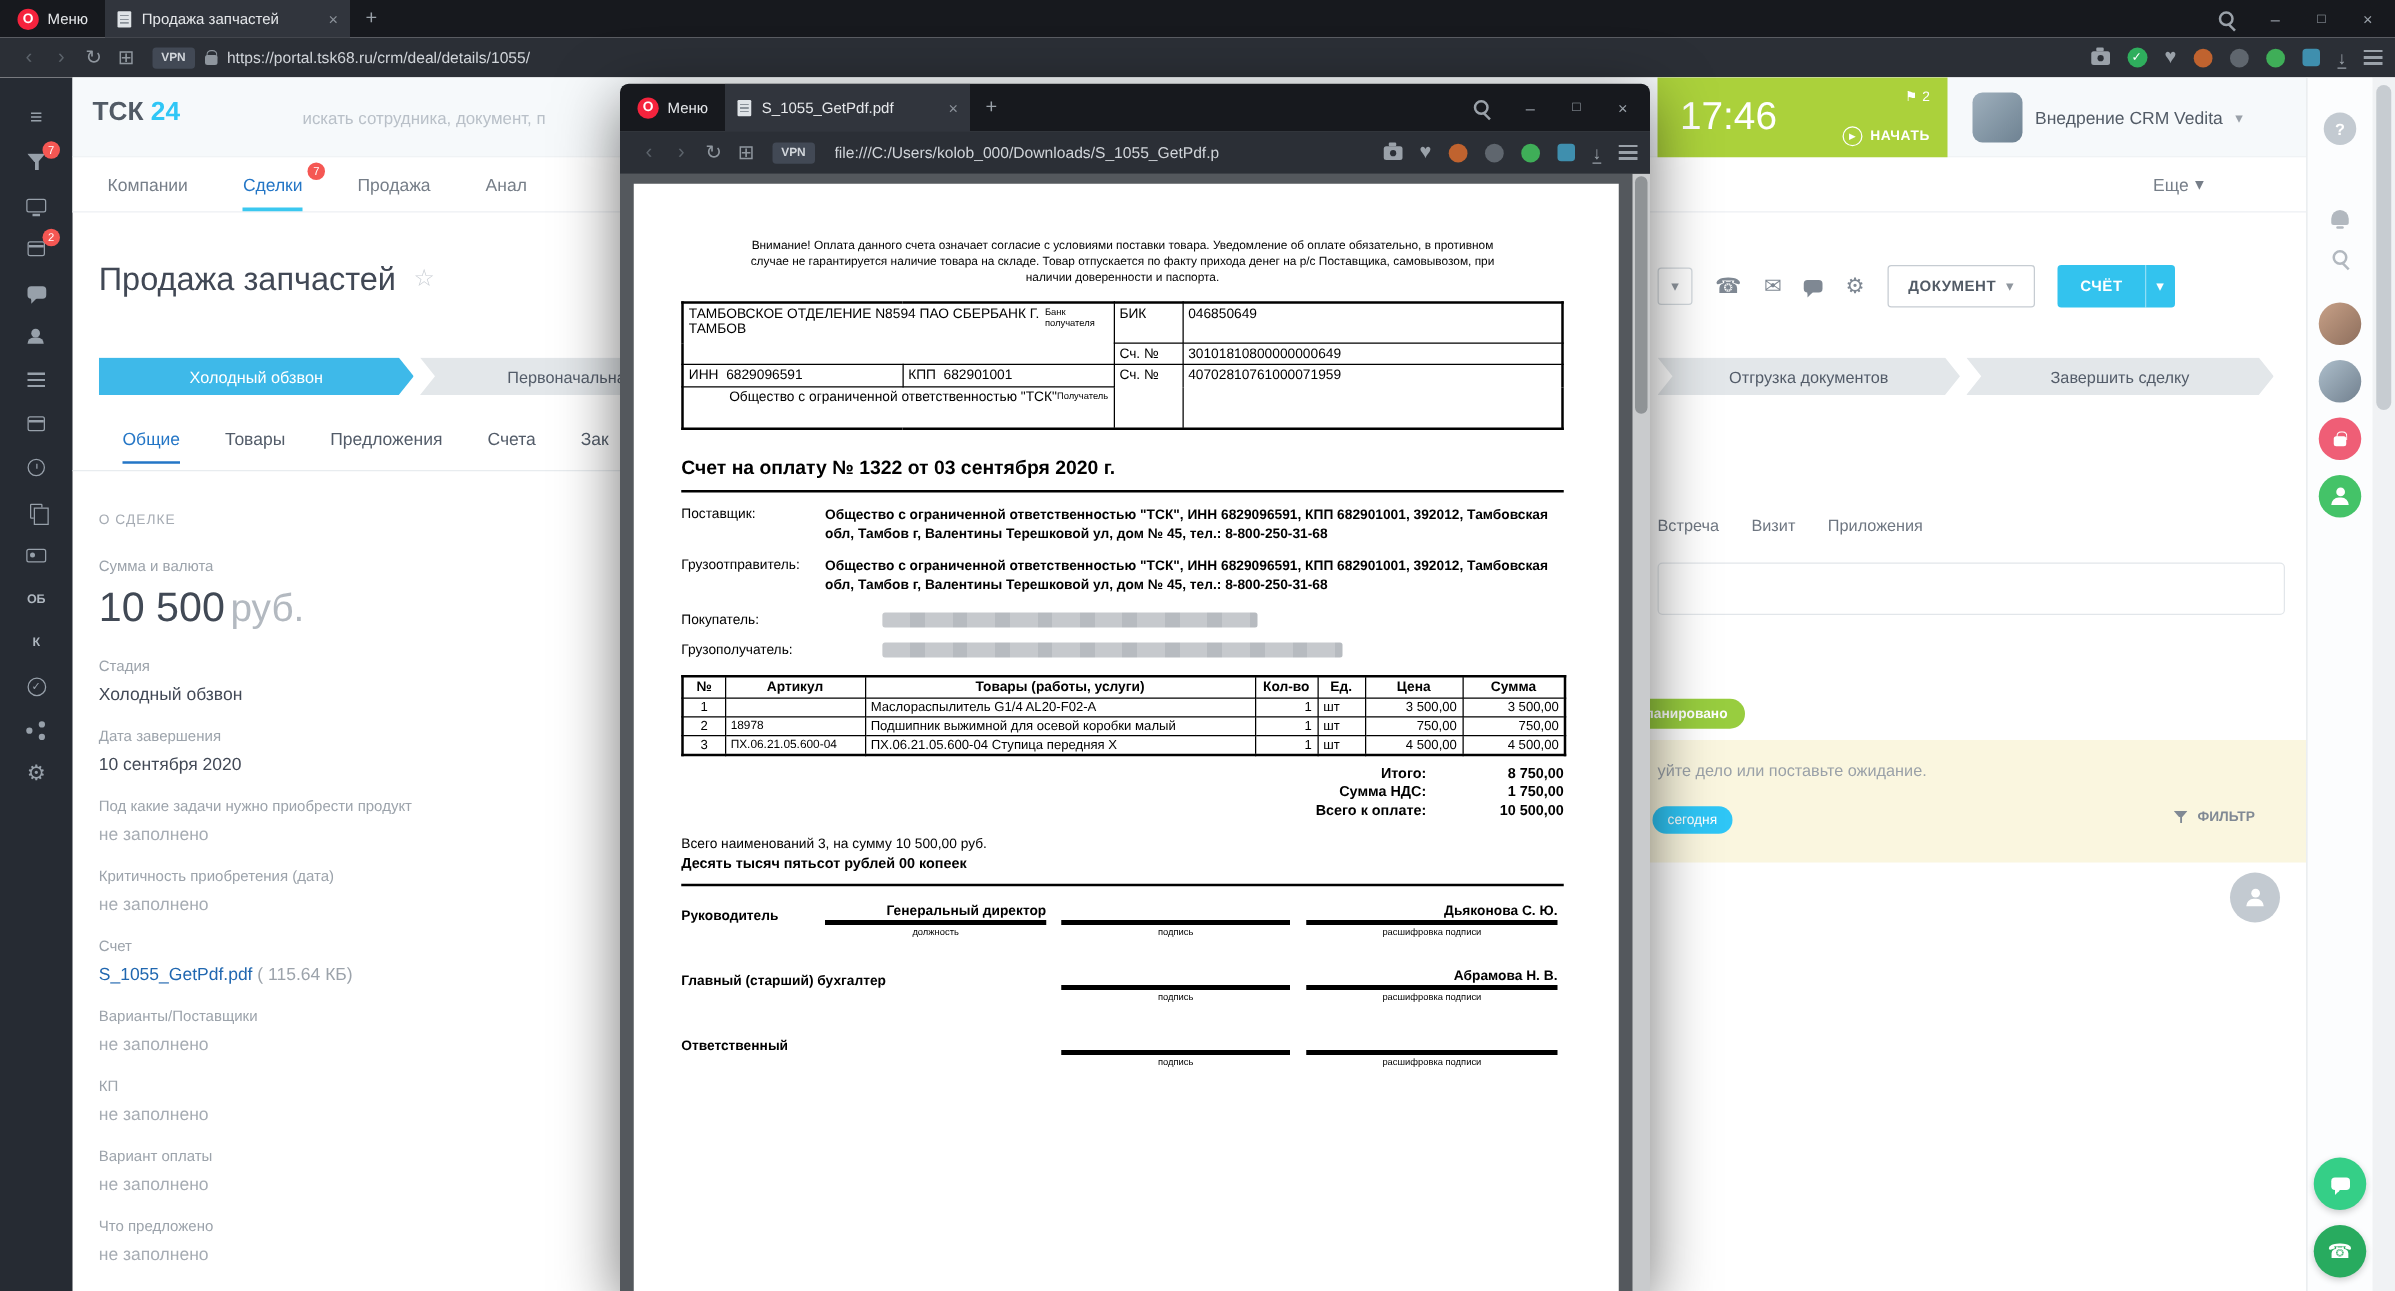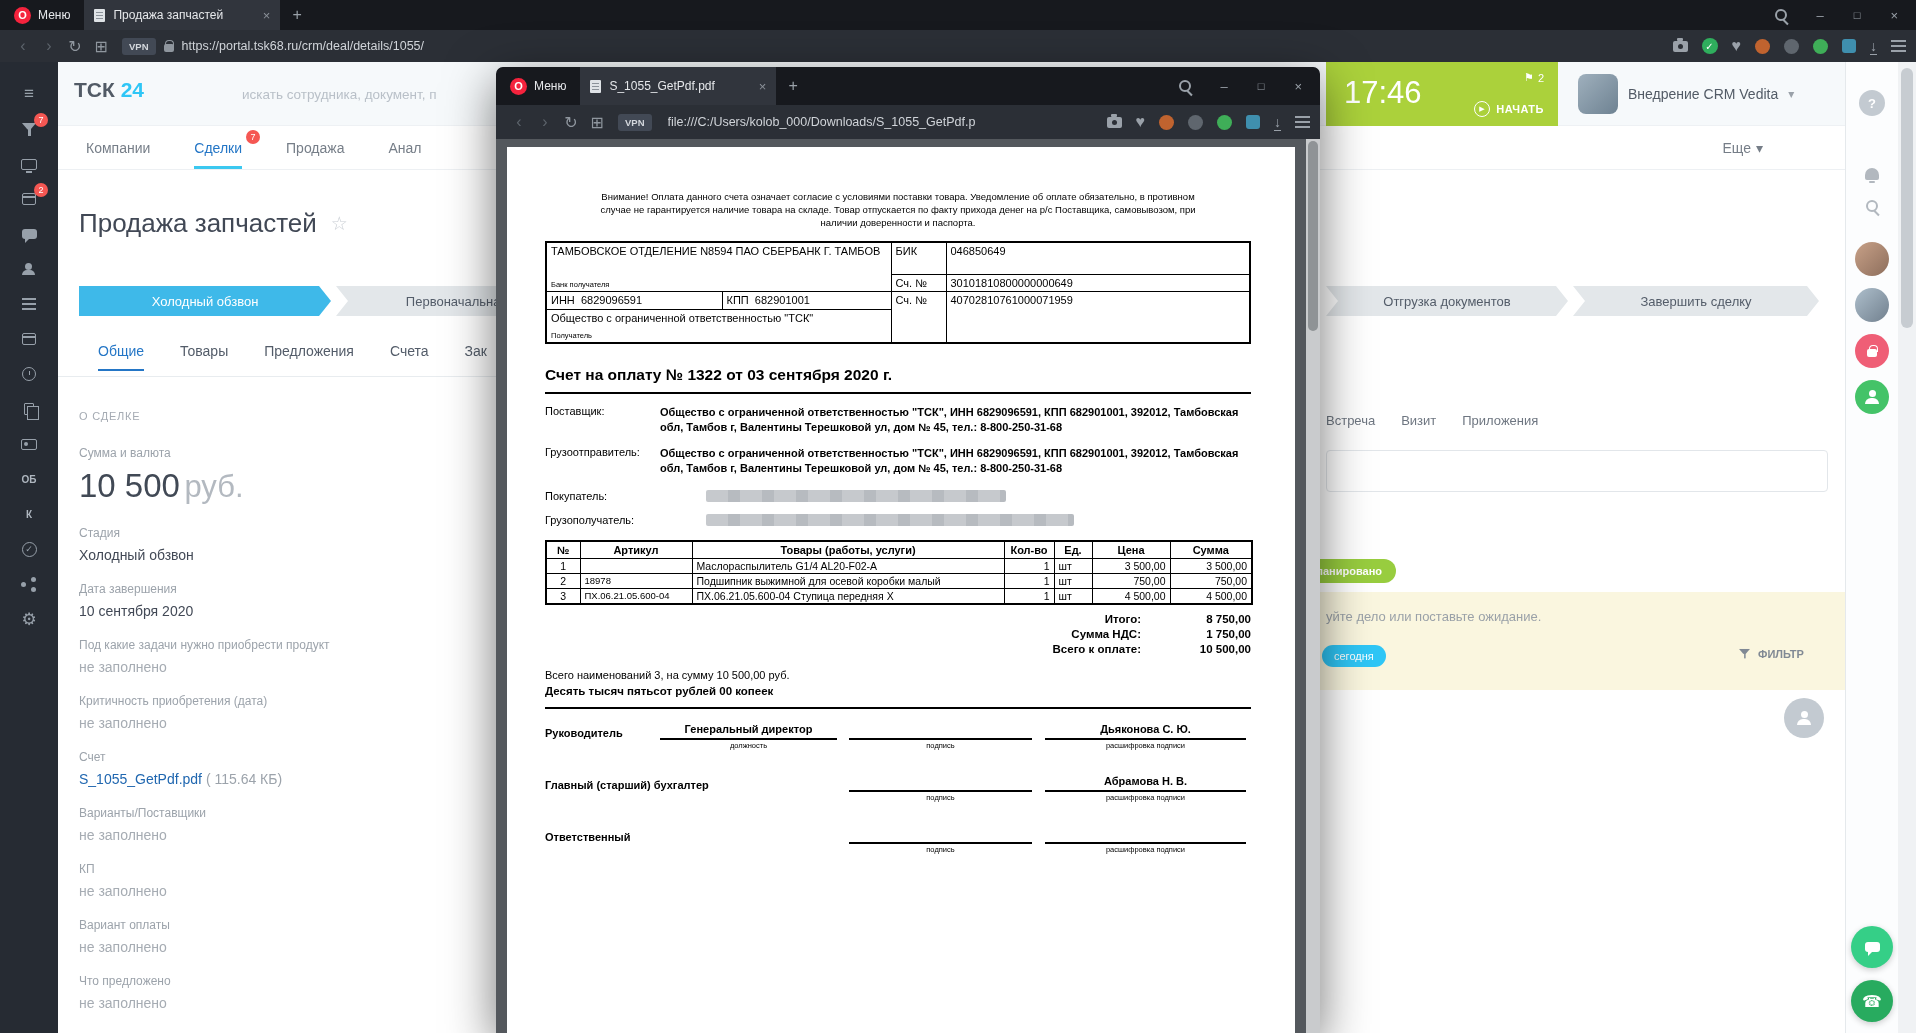--- a/index.html
+++ b/index.html
@@ -198,21 +198,21 @@
   .pdf{position:absolute;left:0;top:72px;right:0;bottom:0;background:#54585d;overflow:hidden;}
   .pdf-page{position:absolute;left:11px;top:8px;width:788px;height:1200px;background:#fff;padding:44px 44px 0 38px;color:#000;}
   .pdf-sb{position:absolute;right:0;top:0;width:14px;bottom:0;background:#c9cbcd;}
   .pdf-sb .thumb{position:absolute;left:2px;top:2px;width:10px;height:190px;background:#8f9396;border-radius:5px;}
 
   
   .inv-warning{width:86%;margin:0 auto;font-size:9.5px;line-height:1.35;text-align:center;}
   .bank-table{width:100%;border-collapse:collapse;margin-top:12px;table-layout:fixed;border:2px solid #000;}
   .bank-table td{border:1px solid #000;padding:2px 4px;font-size:11px;vertical-align:top;overflow:hidden;}
   .bank-table .bt-lbl{font-size:11px;}
-  .bcell-in{display:flex;flex-direction:column;justify-content:space-between;min-height:44px;}
+  .bcell-in{display:flex;flex-direction:row;justify-content:flex-end;min-height:44px;}
   .bcell-in.short{min-height:28px;}
   .cap{font-size:7.5px;}
   .inv-title{font-size:15.5px;font-weight:bold;margin-top:22px;}
   .rule{border-bottom:2px solid #000;margin-top:8px;}
   .party{display:flex;margin-top:11px;font-size:11px;}
   .party .pl{width:115px;flex:none;}
   .party .pv{font-weight:bold;line-height:1.35;flex:1;}
   .redact{height:12px;background:repeating-linear-gradient(90deg,#c6c9cd 0 22px,#b7bbc0 22px 34px);border-radius:2px;margin-left:46px;}
   .redact.r1{width:300px;}
   .redact.r2{width:368px;}
@@ -227,21 +227,21 @@
   .tval{width:110px;text-align:right;}
   .sumline{margin-top:14px;font-size:11px;}
   .words{margin-top:4px;font-size:11.5px;font-weight:bold;}
   .rule2{border-bottom:2px solid #000;margin-top:10px;}
   .sig-row{position:relative;height:38px;margin-top:14px;}
   .sig-label{position:absolute;left:0;top:4px;font-weight:bold;font-size:11px;white-space:nowrap;}
   .sig-cell{position:absolute;top:0;}
   .sig-cell.pos{left:115px;width:177px;}
   .sig-cell.sign{left:304px;width:183px;}
   .sig-cell.name{left:500px;width:201px;}
-  .sig-line{height:17px;border-bottom:2px solid #000000;text-align:center;font-size:11px;font-weight:bold;}
+  .sig-line{height:17px;border-bottom:4px solid #000000;text-align:right;font-size:11px;font-weight:bold;}
   .sig-cap{font-size:7.5px;text-align:center;margin-top:1px;}
 </style>
 </head>
 <body>
 
 <div class="screen">
 
   <div class="tabbar">
     <div class="opera-menu">
       <span class="opera-o">O</span>
@@ -435,20 +435,35 @@
       <div>
         <div class="f-label">Вариант оплаты</div>
         <div class="f-value empty">не заполнено</div>
       </div>
       <div>
         <div class="f-label">Что предложено</div>
         <div class="f-value empty">не заполнено</div>
       </div>
     </div>
 
+    <div class="actions">
+      <span class="mini-dd ico i-caret"></span>
+      <span class="act-ic ico i-phone"></span>
+      <span class="act-ic ico i-mail"></span>
+      <span class="act-ic"><span class="bubble"></span></span>
+      <span class="act-ic ico i-gear"></span>
+      <span class="btn-doc">
+          <span>ДОКУМЕНТ</span>
+          <span class="ico i-caret"></span>
+        </span>
+      <span class="btn-invoice">
+          <span class="seg">СЧЁТ</span>
+          <span class="segdd ico i-caret"></span>
+        </span>
+    </div>
 
     <div class="acttabs">
       <span>Встреча</span>
       <span>Визит</span>
       <span>Приложения</span>
     </div>
     <div class="comment-box"></div>
     <span class="planned">ланировано</span>
     <div class="timeline-bg"></div>
     <span class="hint">уйте дело или поставьте ожидание.</span>

